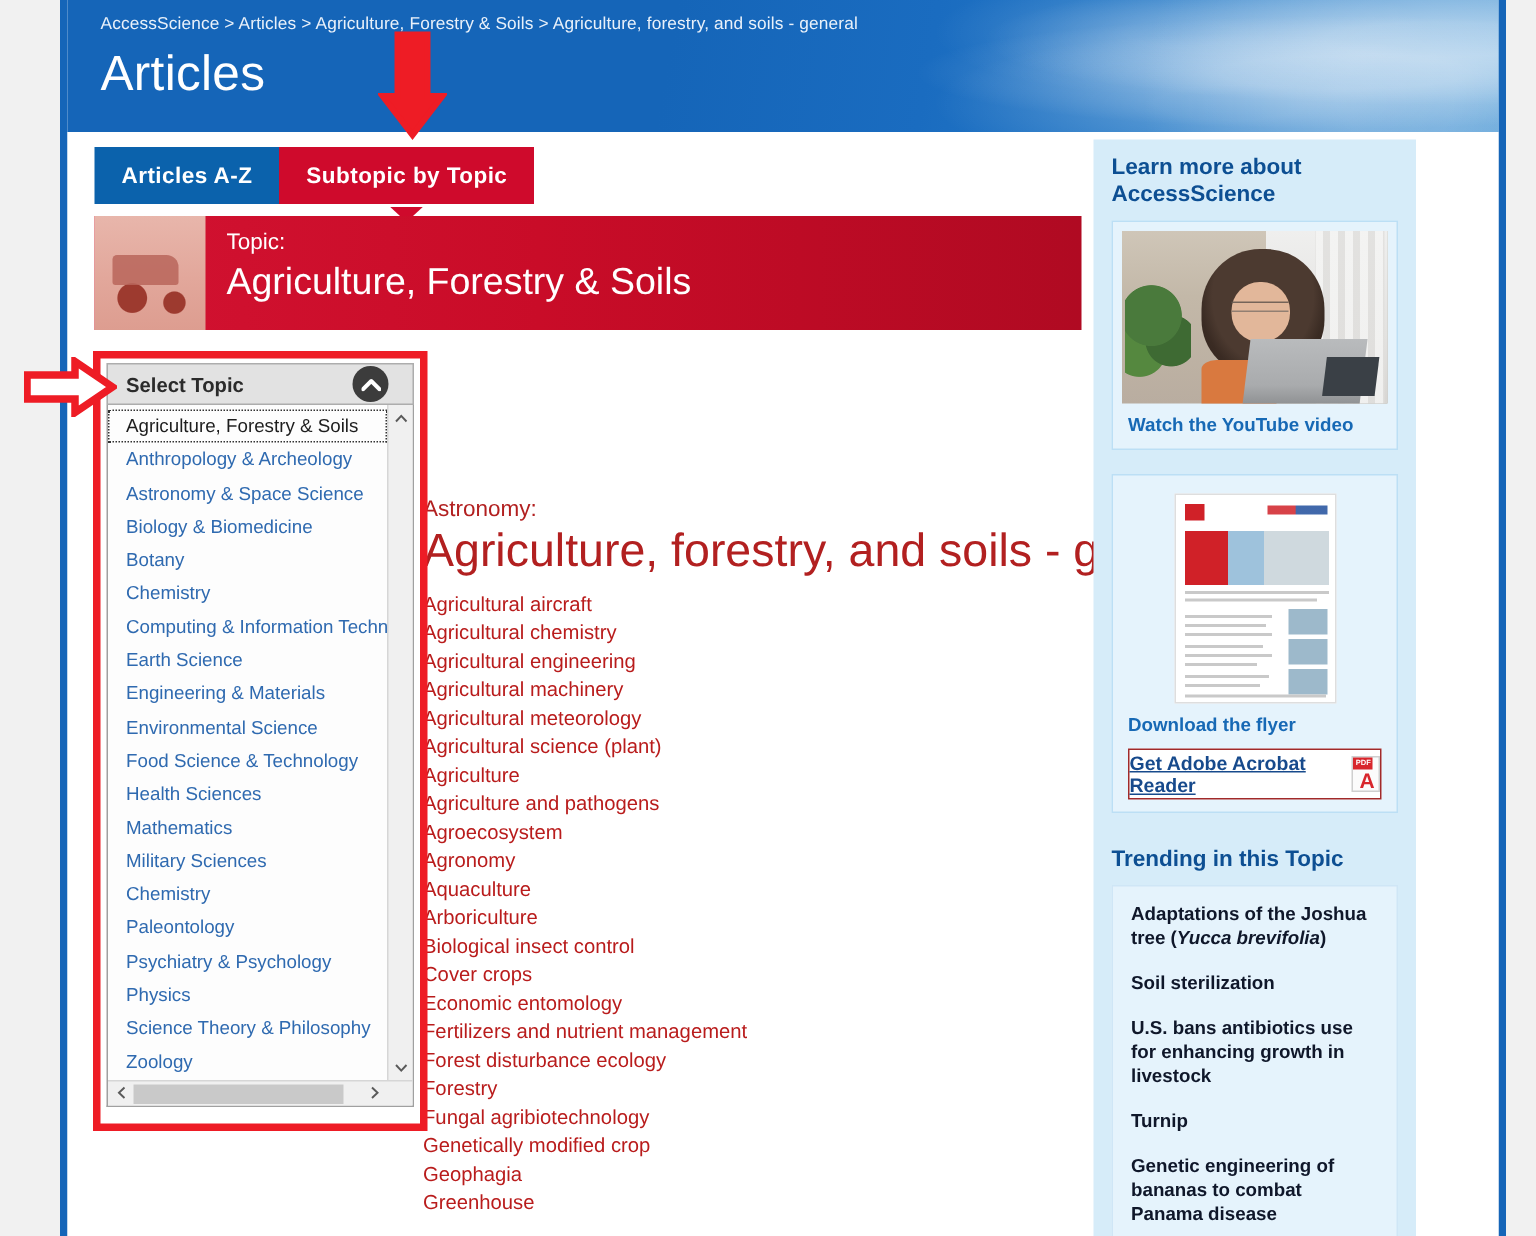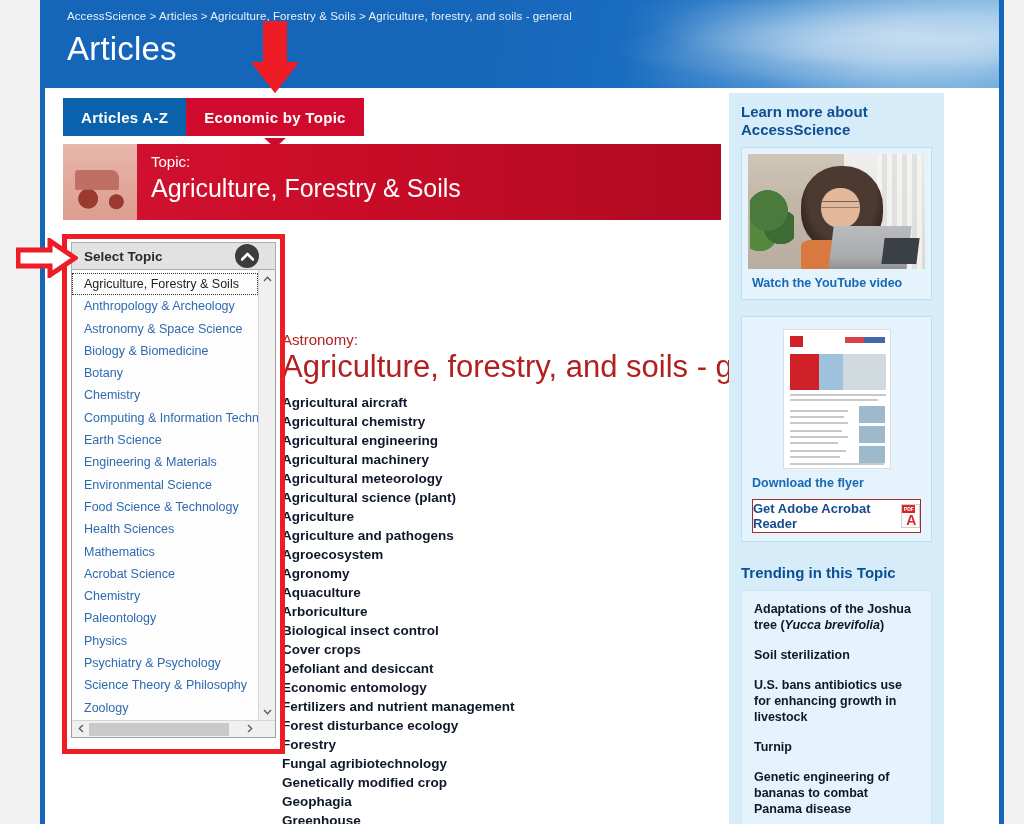--- a/index.html
+++ b/index.html
@@ -100,21 +100,21 @@
   }
   .subtopic-name {
     position: absolute; left: 237px; top: 261px; font-size: 31px; color: #b22020; white-space: nowrap;
   }
 
   
   .article-list {
     position: absolute; left: 237px; top: 305px; width: 430px;
   }
   .article-list a {
-    display: block; font-size: 13.5px; font-weight: bold; color: #0f172a;
+    display: block; font-size: 13.5px; font-weight: normal; color: #b91c1c;
     line-height: 19px; text-decoration: none; white-space: nowrap;
   }
 
   
   .dropdown { position: absolute; left: 71px; top: 242px; width: 205px; z-index: 30; }
   .dd-head {
     height: 28px; background: #e2e2e2; border: 1px solid #adadad;
     display: flex; align-items: center; padding: 0 6px 0 12px;
     font-size: 13.5px; font-weight: bold; color: #2b2b2b;
   }
@@ -211,21 +211,21 @@
   .fl-brand{position:absolute;right:5px;top:7px;width:40px;height:6px;
     background:linear-gradient(90deg,#d02128 0 46%,#1f4e9c 48% 100%);opacity:.85;}
   .fl-hero{position:absolute;left:6px;top:24px;width:96px;height:36px;
     background:linear-gradient(90deg,#d02128 0 30%,#9ec2dc 30% 55%,#cfd9de 55% 100%);}
   .fl-line{position:absolute;left:6px;height:2px;background:#c9c9c9;}
   .fl-img{position:absolute;right:5px;width:26px;height:17px;background:#9db9cb;}
 
   .acrobat-btn {
     margin: 6px 4px 2px 4px; border: 1px solid #a12a2a; background: #ffffff;
     height: 34px; display: flex; align-items: center; justify-content: center; gap: 8px;
-    font-size: 13px; font-weight: bold; color: #174a8c;
+    font-size: 13px; font-weight: bold; color: #174a8c; text-decoration: underline;
   }
   .pdf-icon { width: 22px; height: 24px; position: relative; }
   .pdf-icon .sheet{position:absolute;inset:0;background:#fbfbfb;border:1px solid #cfcfcf;}
   .pdf-icon .top{position:absolute;left:1px;top:1px;width:13px;height:8px;background:#d8262c;}
   .pdf-icon .top span{color:#fff;font-size:5px;font-weight:bold;line-height:8px;display:block;text-align:center;}
   .pdf-icon .a{position:absolute;left:5px;top:9px;font-size:14px;color:#d8262c;font-weight:bold;line-height:14px;}
 
   .trend-card {
     margin: 8px 12px 0 12px; background: #e5f3fc; border: 1px solid #cfe6f6; padding: 10px 12px 12px 12px;
   }
@@ -246,21 +246,21 @@
     <div class="breadcrumb">AccessScience &gt; Articles &gt; Agriculture, Forestry &amp; Soils &gt; Agriculture, forestry, and soils - general</div>
     <div class="page-title">Articles</div>
   </div>
 
   <div class="content-card">
 
     <div class="main-col">
 
       <div class="tabs">
         <div class="tab tab-az">Articles A-Z</div>
-        <div class="tab tab-topic">Economic by Topic</div>
+        <div class="tab tab-topic">Subtopic by Topic</div>
       </div>
       <div class="tabs-underline"></div>
 
       <div class="topic-banner">
         <div class="topic-thumb"></div>
         <div class="topic-text">
           <div class="topic-label">Topic:</div>
           <div class="topic-name">Agriculture, Forestry &amp; Soils</div>
         </div>
       </div>
@@ -276,21 +276,20 @@
           <a href="#">Agricultural meteorology</a>
           <a href="#">Agricultural science (plant)</a>
           <a href="#">Agriculture</a>
           <a href="#">Agriculture and pathogens</a>
           <a href="#">Agroecosystem</a>
           <a href="#">Agronomy</a>
           <a href="#">Aquaculture</a>
           <a href="#">Arboriculture</a>
           <a href="#">Biological insect control</a>
           <a href="#">Cover crops</a>
-          <a href="#">Defoliant and desiccant</a>
           <a href="#">Economic entomology</a>
           <a href="#">Fertilizers and nutrient management</a>
           <a href="#">Forest disturbance ecology</a>
           <a href="#">Forestry</a>
           <a href="#">Fungal agribiotechnology</a>
           <a href="#">Genetically modified crop</a>
           <a href="#">Geophagia</a>
           <a href="#">Greenhouse</a>
         </div>
 
@@ -379,25 +378,25 @@
           <div class="dd-item">Biology &amp; Biomedicine</div>
           <div class="dd-item">Botany</div>
           <div class="dd-item">Chemistry</div>
           <div class="dd-item">Computing &amp; Information Technolog</div>
           <div class="dd-item">Earth Science</div>
           <div class="dd-item">Engineering &amp; Materials</div>
           <div class="dd-item">Environmental Science</div>
           <div class="dd-item">Food Science &amp; Technology</div>
           <div class="dd-item">Health Sciences</div>
           <div class="dd-item">Mathematics</div>
-          <div class="dd-item">Acrobat Science</div>
+          <div class="dd-item">Military Sciences</div>
           <div class="dd-item">Chemistry</div>
           <div class="dd-item">Paleontology</div>
+          <div class="dd-item">Psychiatry &amp; Psychology</div>
           <div class="dd-item">Physics</div>
-          <div class="dd-item">Psychiatry &amp; Psychology</div>
           <div class="dd-item">Science Theory &amp; Philosophy</div>
           <div class="dd-item">Zoology</div>
         </div>
 
       <div class="dd-vscroll">
         <span class="sb-arrow top">
           <svg width="9" height="6" viewBox="0 0 9 6">
               <path d="M1 5 L4.5 1.3 L8 5" stroke="#5a5a5a" stroke-width="1.3" fill="none"></path>
             </svg>
         </span>

